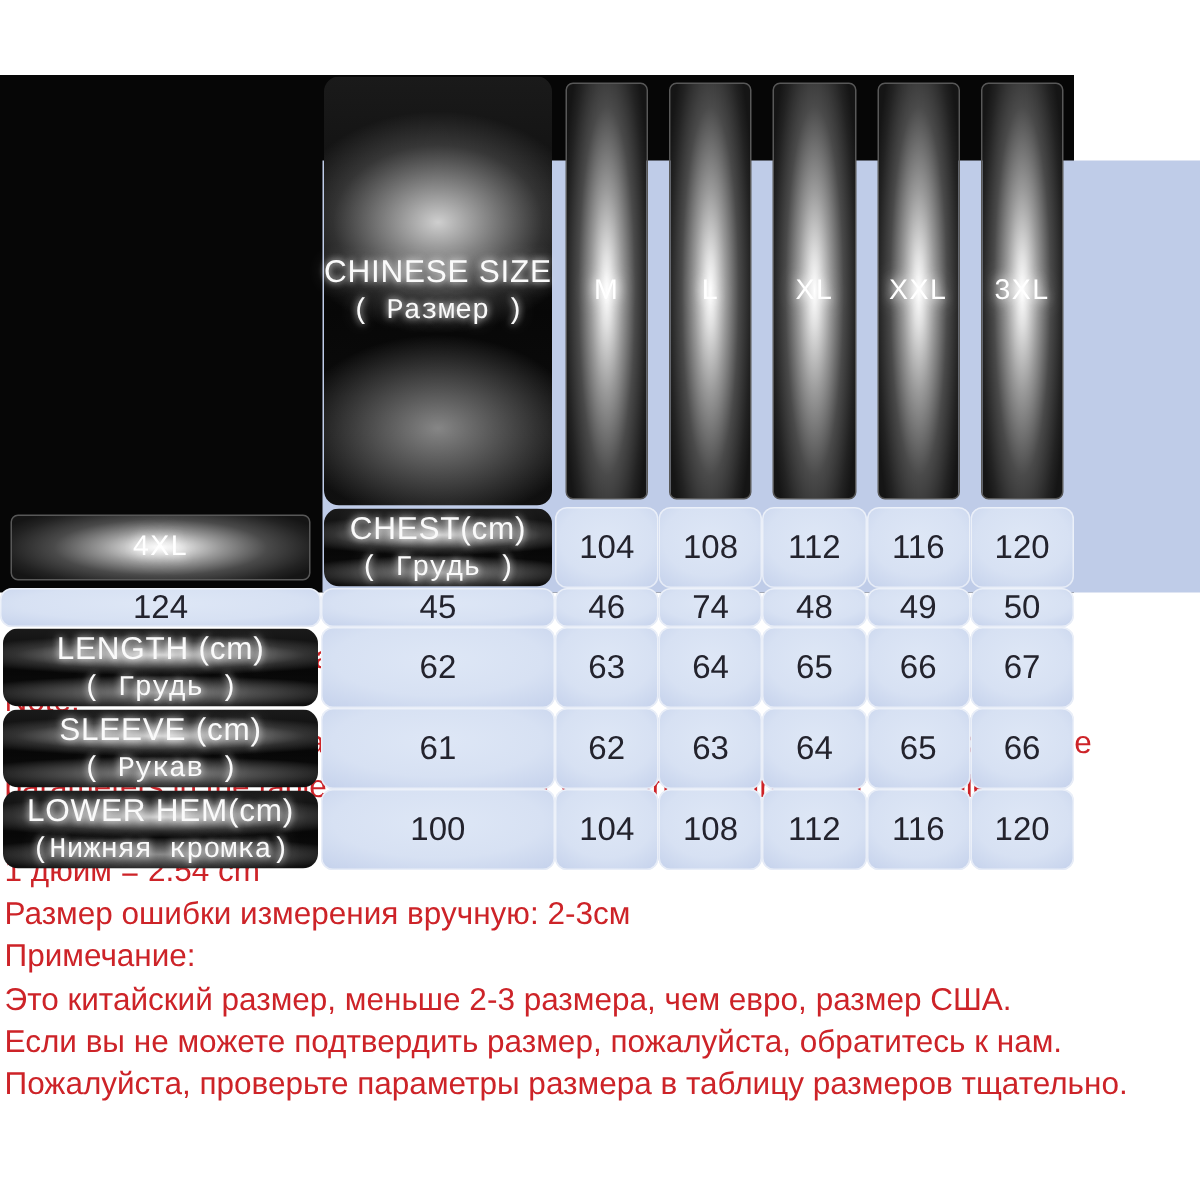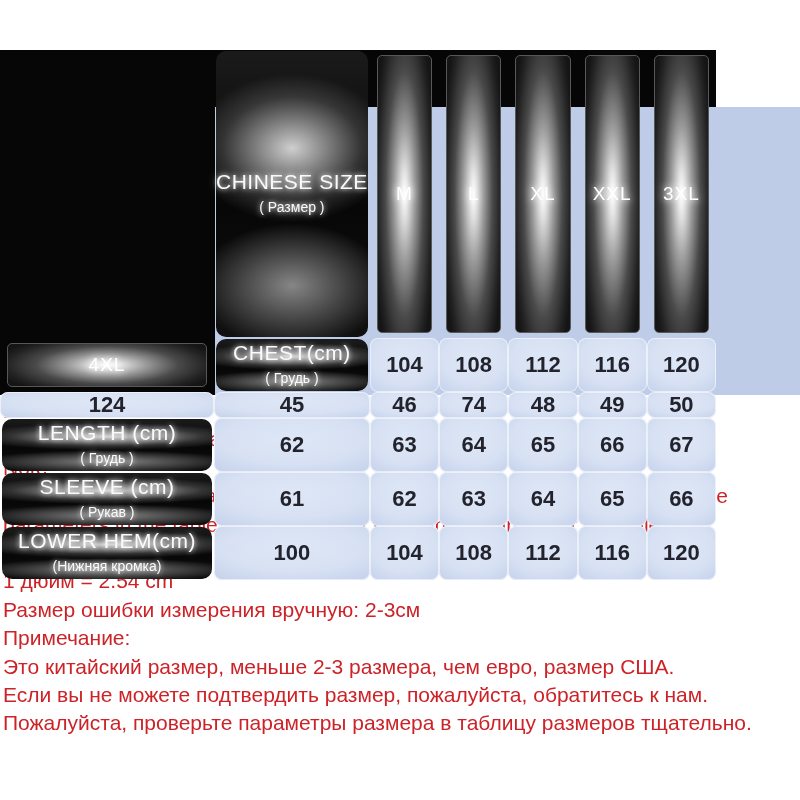--- a/index.html
+++ b/index.html
@@ -39,21 +39,21 @@
       radial-gradient(ellipse 92% 36% at 50% 34%, rgba(255,255,255,0.80) 0%, rgba(255,255,255,0.15) 50%, rgba(255,255,255,0) 72%),
       radial-gradient(ellipse 92% 32% at 50% 82%, rgba(255,255,255,0.50) 0%, rgba(255,255,255,0) 68%),
       linear-gradient(180deg, #1a1a1a 0%, #070707 55%, #101010 100%);
     display: flex; flex-direction: column;
     align-items: center; justify-content: center;
     color: #fafafa;
     text-shadow: 0 0 5px rgba(255,255,255,0.95), 0 0 12px rgba(255,255,255,0.45);
     text-align: center;
   }
   .lcell .en { font-size: 21px; line-height: 27px; letter-spacing: 0.5px; white-space: nowrap; }
-  .lcell .ru { font-size: 14px; line-height: 25px; white-space: nowrap; }
+  .lcell .ru { font-size: 19px; line-height: 25px; white-space: nowrap; font-family: Liberation Mono, monospace; }
 
   
   .hcell { display: flex; padding: 5px 7px; }
   .metal {
     flex: 1;
     border-radius: 5px;
     border: 1px solid #585858;
     background: radial-gradient(ellipse 58% 72% at 50% 50%,
       #ffffff 0%, #e0e0e0 12%, #9a9a9a 34%, #4a4a4a 62%, #222222 88%, #151515 100%);
     display: flex; align-items: center; justify-content: center;
@@ -61,21 +61,21 @@
     text-shadow: 0 0 7px #ffffff, 0 0 14px rgba(255,255,255,0.8);
   }
 
   
   .vcell {
     border-radius: 8px;
     background: radial-gradient(ellipse 100% 100% at 50% 40%,
       #dee7f6 0%, #d7e1f3 45%, #c3d0eb 80%, #b7c6e5 100%);
     box-shadow: inset 0 0 0 1px rgba(255,255,255,0.55);
     display: flex; align-items: center; justify-content: center;
-    font-size: 22px; color: #23232d; font-weight: bold;
+    font-size: 22px; color: #23232d;
   }
 
   
   .notes {
     position: absolute;
     left: 3px; top: 397px; width: 794px;
     color: #cd2328;
     font-size: 21px;
   }
   .notes .line { line-height: 28.4px; white-space: nowrap; }

